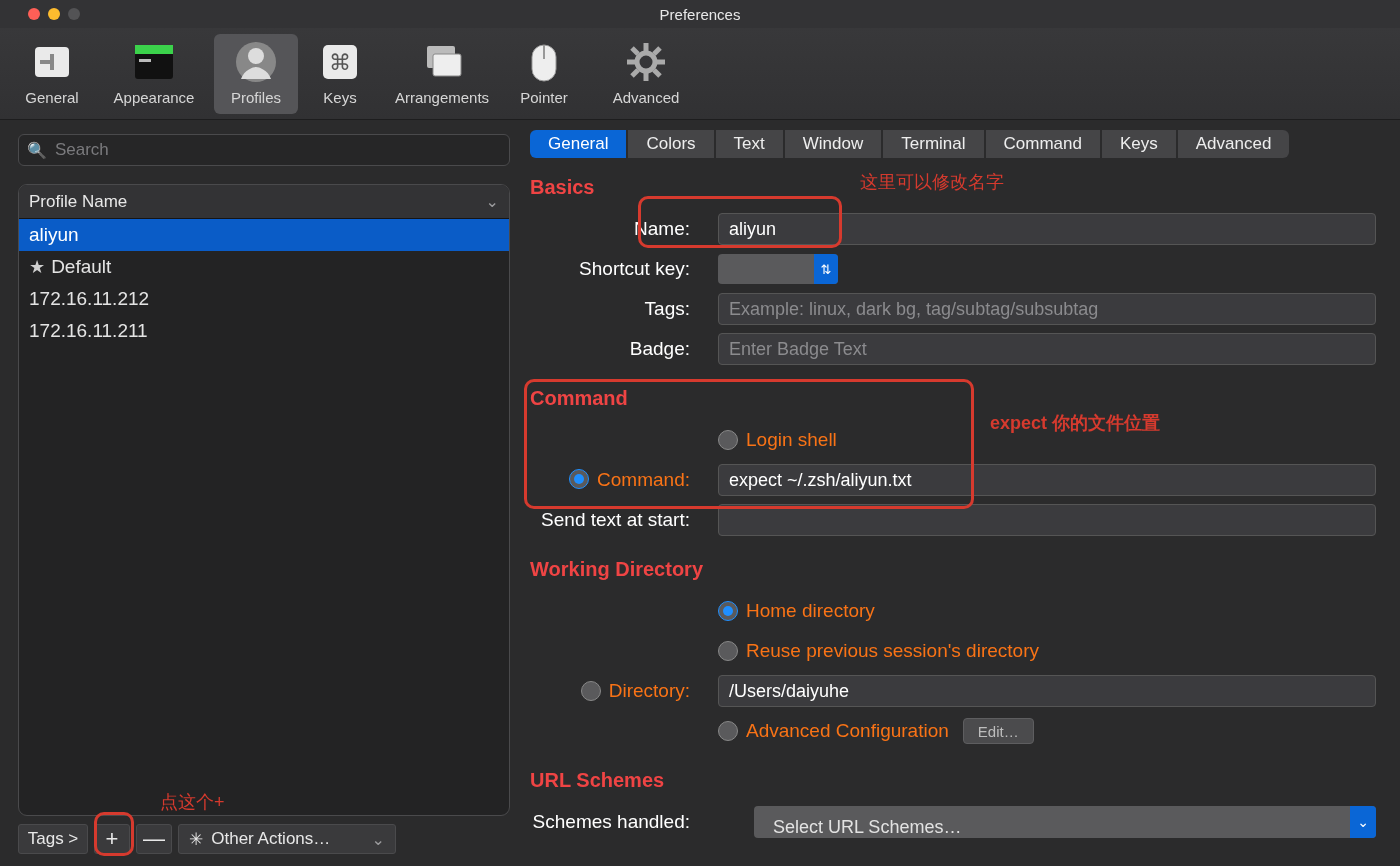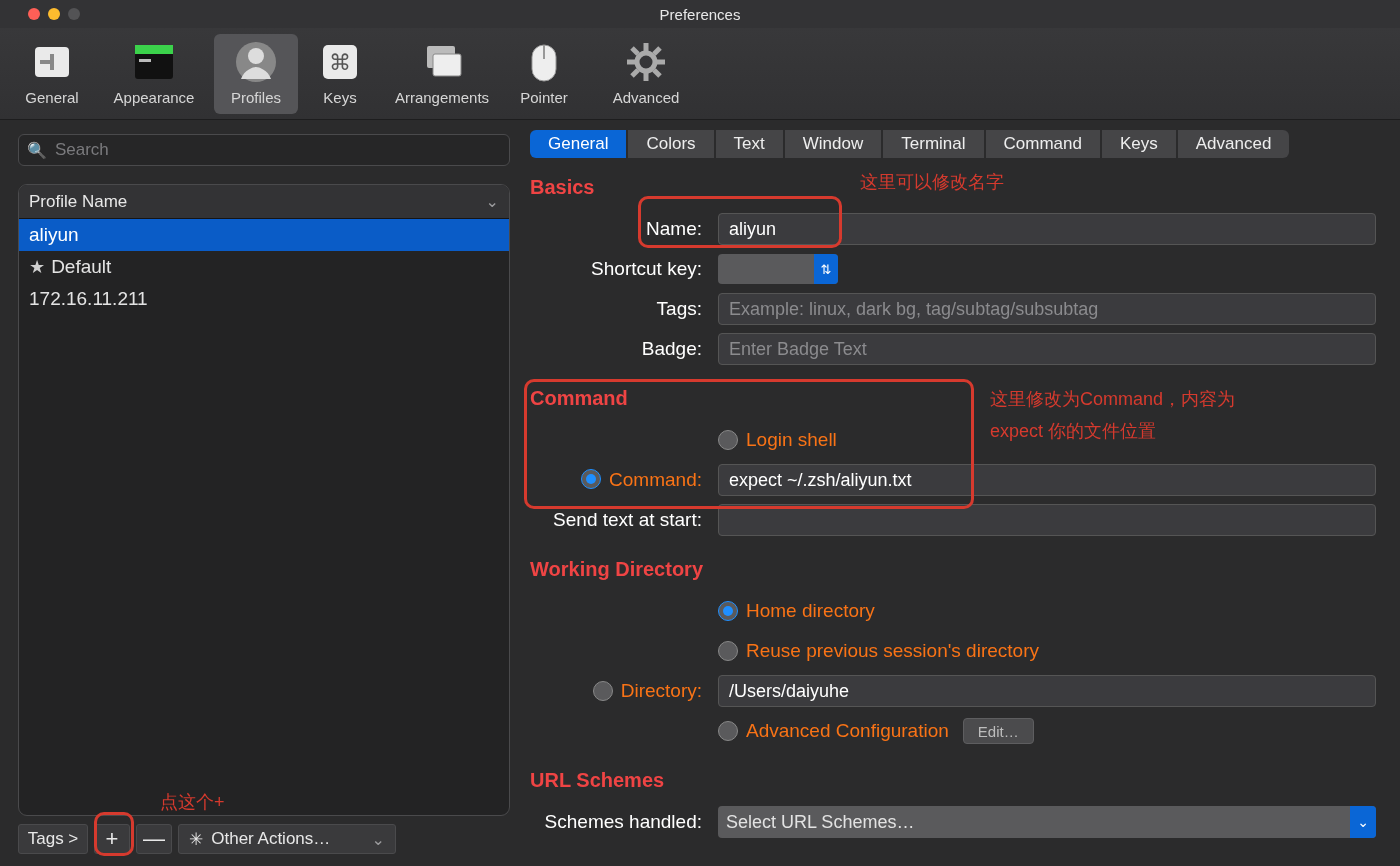--- a/index.html
+++ b/index.html
@@ -55,36 +55,36 @@
   .btn.sq { width:36px; font-size:22px; }
   .btn.actions { width:218px; padding:0 10px; gap:8px; justify-content:flex-start;}
   .main { flex:1; display:flex; flex-direction:column; padding:10px 24px 20px 10px; overflow:hidden;}
   .tabs { display:flex; gap:2px; height:28px; }
   .tab { flex:0 0 auto; padding:0 18px; display:flex; align-items:center; font-size:17px; background:#454547; border-radius:0; cursor:pointer; color:#eee; }
   .tab:first-child{border-radius:6px 0 0 6px;} .tab:last-child{border-radius:0 6px 6px 0;}
   .tab.active { background:#0a66d6; color:#fff;}
   .section { margin-top:18px; }
   .sec-title { font-size:20px; font-weight:700; color:#ef4444; margin-bottom:10px;}
   .row { display:flex; align-items:center; min-height:40px; }
-  .row .lbl { width:188px; text-align:right; padding-right:16px; font-size:19px; color:#fff;}
+  .row .lbl { width:188px; text-align:right; padding-right:28px; font-size:19px; color:#fff;}
   .row .ctrl { flex:1; display:flex; align-items:center; }
   input.tf, .sel {
     height:32px; background:#3b3b3e; border:1px solid #555; border-radius:4px; color:#fff; font-size:18px; padding:0 10px; outline:none;
   }
   input.tf::placeholder { color:#8b8b8e; }
   .tf.full { flex:1; }
   .dropdown { width:120px; height:30px; background:#5a5a5c; border-radius:4px; position:relative;}
   .dropdown .arrow { position:absolute; right:0; top:0; width:24px; height:100%; background:#0a66d6; border-radius:0 4px 4px 0; display:flex; align-items:center; justify-content:center; font-size:13px; color:#fff;}
   .radio { width:20px; height:20px; border-radius:50%; border:1px solid #888; background:#5a5a5c; display:inline-flex; align-items:center; justify-content:center; margin-right:8px; flex-shrink:0;}
   .radio.on { border-color:#1f8fff; }
   .radio .dot { width:10px; height:10px; border-radius:50%; background:#1f8fff; display:none;}
   .radio.on .dot { display:block; }
   .radio-lbl { font-size:19px; color:#f97316; }
   .small-btn { height:26px; padding:0 14px; background:#4b4b4d; border:1px solid #5e5e60; border-radius:4px; color:#bdbdbd; font-size:15px; display:inline-flex; align-items:center; cursor:pointer;}
-  .url-sel { flex:1; height:32px; background:#5a5a5c; border-radius:4px; display:flex; align-items:center; padding:0 8px; color:#e2e2e2; font-size:18px; position:relative;}
+  .url-sel { flex:1; height:32px; background:#5a5a5c; border-radius:4px; display:flex; align-items:flex-end; padding:0 19px; color:#e2e2e2; font-size:18px; position:relative;margin-left:36px;}
   .url-sel .arrow { position:absolute; right:0; top:0; width:26px; height:100%; background:#0a66d6; border-radius:0 4px 4px 0; display:flex; align-items:center; justify-content:center; color:#fff; font-size:14px;}
   .annot { position:absolute; color:#d63a2e; font-size:18px; font-weight:500; pointer-events:none; }
   .annot-box { position:absolute; border:3px solid #d63a2e; border-radius:10px; pointer-events:none; }
   .wrap-rel { position:relative; }
   svg { display:block; }
   .chevron { font-size:16px; color:#9a9a9c; }
 </style>
 </head>
 <body>
 
@@ -190,20 +190,23 @@
       </div>
       <div class="list-body">
         <div class="list-item selected">
           <span>aliyun</span>
         </div>
         <div class="list-item">
           <span class="star">★</span>
           <span>Default</span>
         </div>
         <div class="list-item">
+          <span>172.16.11.212</span>
+        </div>
+        <div class="list-item">
           <span>172.16.11.211</span>
         </div>
       </div>
     </div>
 
     <div class="bottom-bar wrap-rel">
       <div class="btn tags">Tags &gt;</div>
       <div class="btn sq">+</div>
       <div class="btn sq">—</div>
       <div class="btn actions">
@@ -258,22 +261,21 @@
         <div class="lbl">Badge:</div>
         <div class="ctrl">
             <input class="tf full" placeholder="Enter Badge Text" style="">
           </div>
       </div>
     </div>
 
     <div class="section wrap-rel">
       <div class="sec-title">Command</div>
       <div class="annot-box" style="left:-6px; top:-8px; width:450px; height:130px;"></div>
-      <div class="annot" style="left:460px; top:0;">这里修改为Command，内容为</div>
-      <div class="annot" style="left:460px; top:32px;">expect 你的文件位置</div>
+      <div class="annot" style="left:460px; top:24px;font-weight:bold;">expect 你的文件位置</div>
 
       <div class="row">
         <div class="lbl"></div>
         <div class="ctrl">
           <span class="radio"></span>
           <span class="radio-lbl">Login shell</span>
         </div>
       </div>
       <div class="row">
         <div class="lbl" style="display:flex;justify-content:flex-end;">

